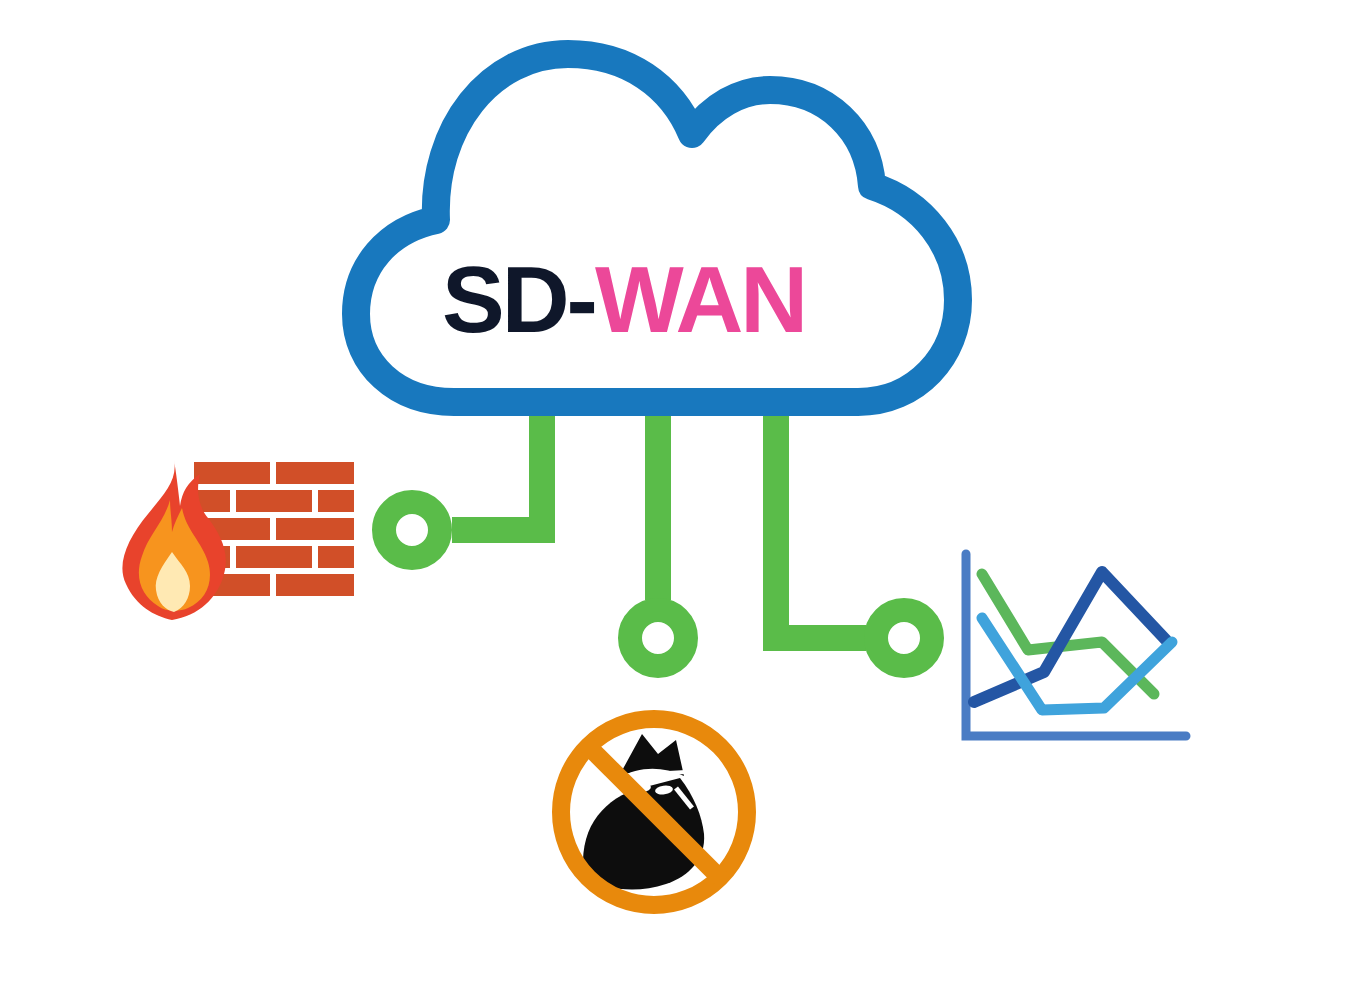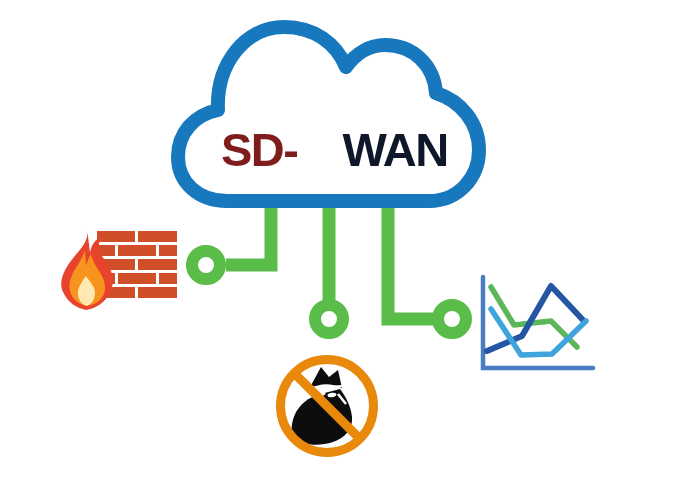--- a/index.html
+++ b/index.html
@@ -6,22 +6,22 @@
   .stage{
     position:relative;width:682px;height:492px;background:#ffffff;
     overflow:hidden;font-family:"Liberation Sans",sans-serif;
   }
   .abs{position:absolute;}
   .cloud-label{
     position:absolute;left:221px;top:126px;width:240px;
     font-size:47px;font-weight:700;letter-spacing:-1.5px;line-height:1;
     white-space:nowrap;user-select:none;
   }
-  .t-blue{color:#7f1d1d;}
-  .t-green{color:#0f172a;margin-left:45px;}
+  .t-blue{color:#0f172a;}
+  .t-green{color:#ec4899;}
   svg{display:block;overflow:visible;}
 </style>
 </head>
 <body>
 
 <div class="stage">
 
   <svg class="abs" style="left:0;top:0" width="682" height="492" viewBox="0 0 682 492">
     <g fill="none" stroke-width="13" stroke="#5ABC49">
 

